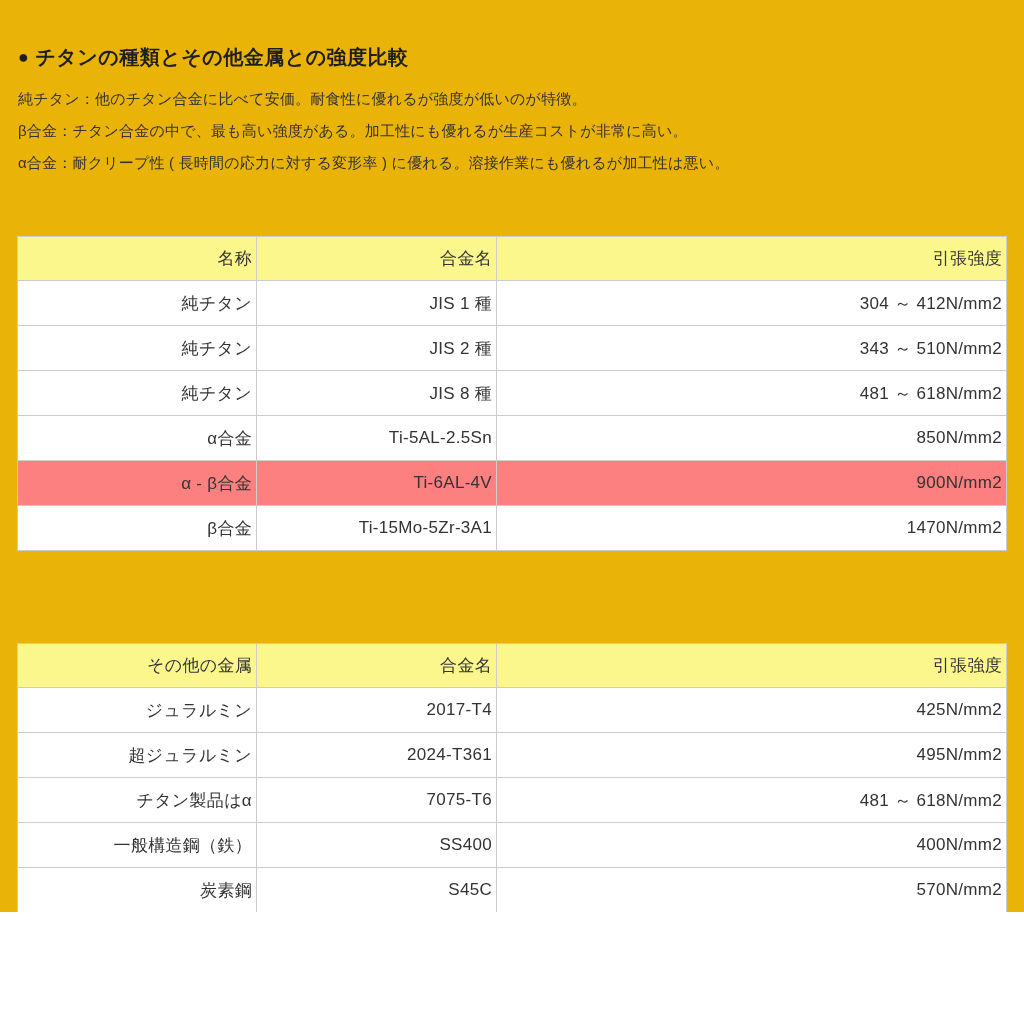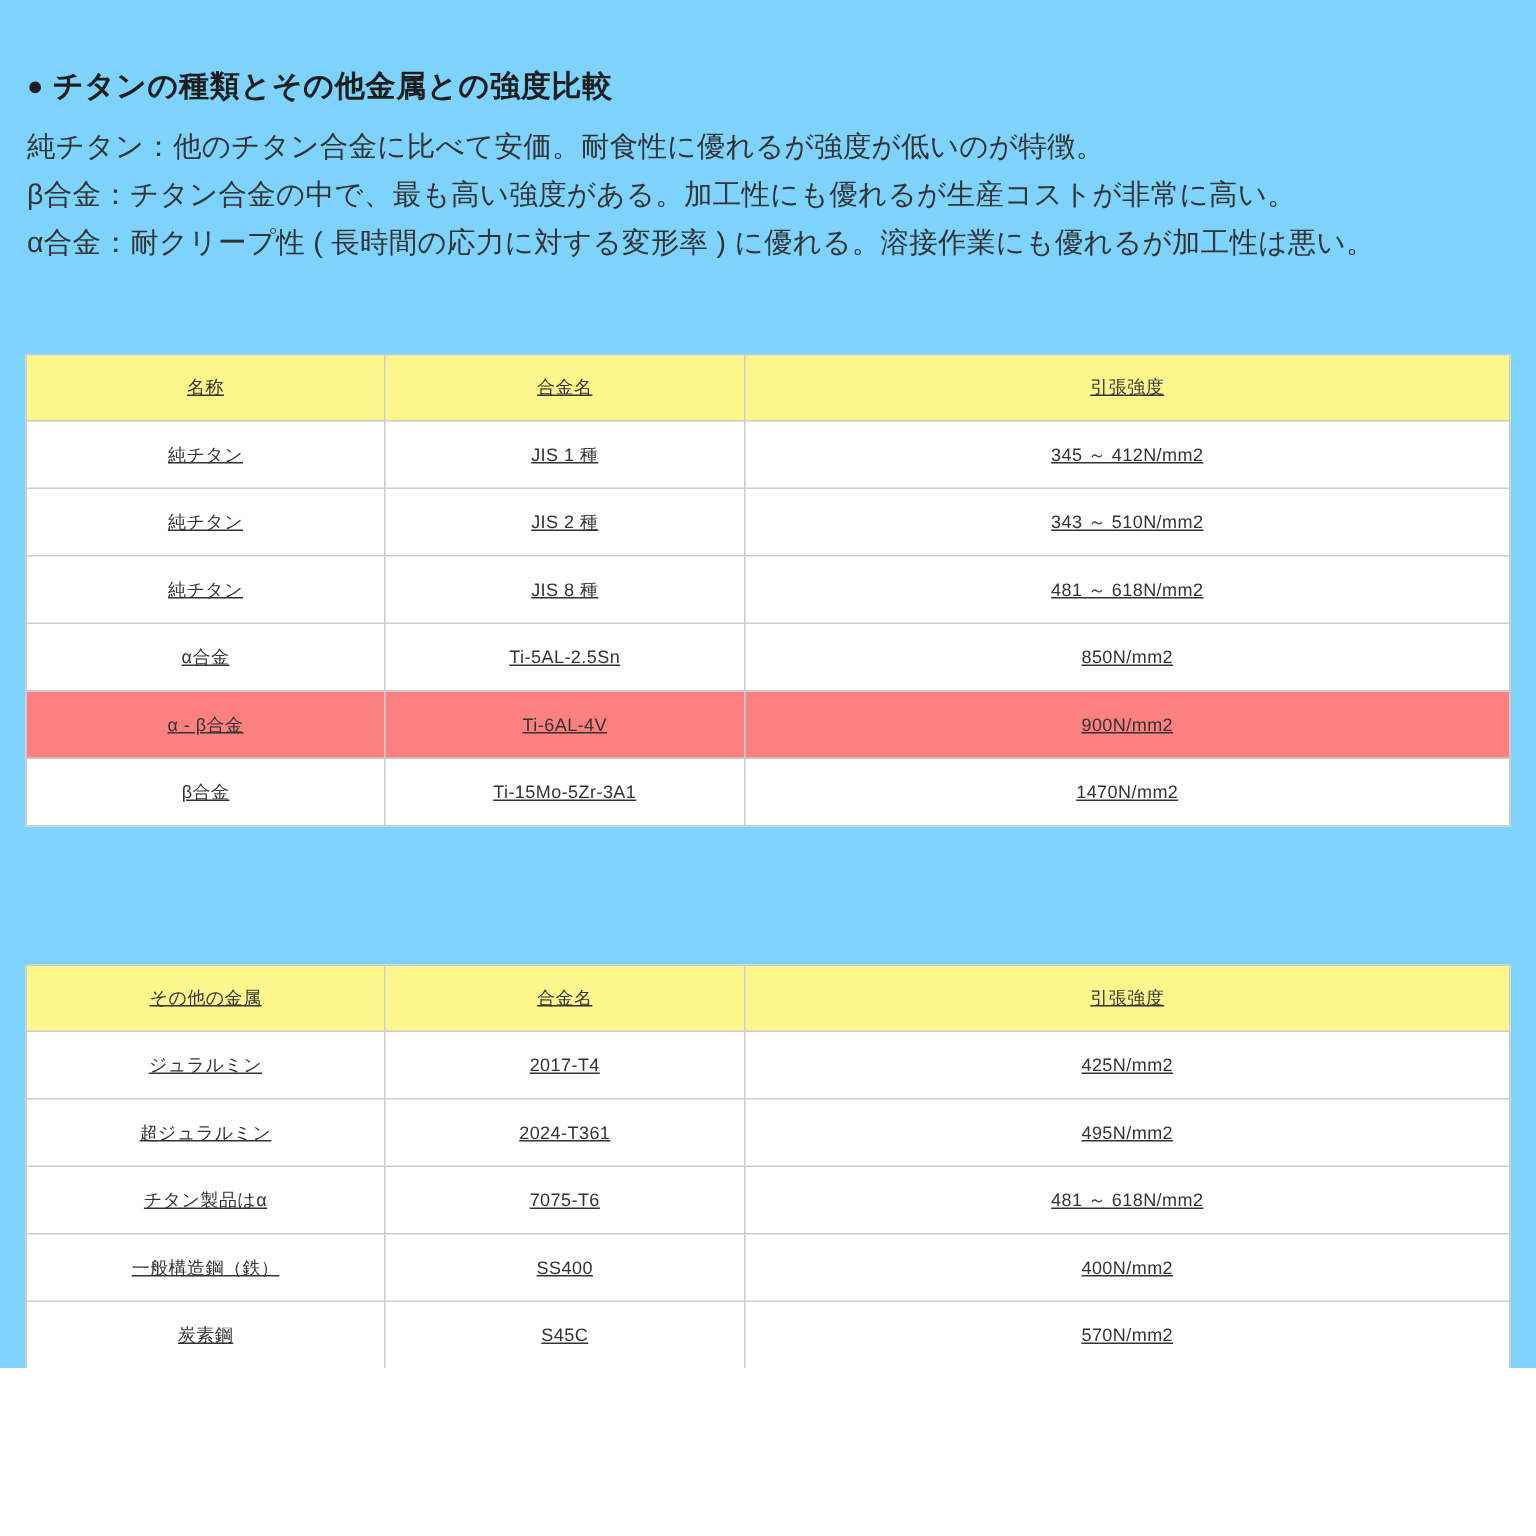--- a/index.html
+++ b/index.html
@@ -14,70 +14,69 @@
     margin: 0;
     padding: 0;
     background: #FFFFFF;
     font-family: "Liberation Sans", "DejaVu Sans", sans-serif;
     color: var(--text);
   }
   .page {
     position: relative;
     width: 1024px;
     height: 912px;
-    background: #7dd3fc;
+    background: #eab308;
     overflow: hidden;
   }
   .page-title {
     margin: 0;
     padding: 44px 0 0 18px;
     font-size: 20px;
     font-weight: bold;
     color: var(--heading-text);
     letter-spacing: 0.5px;
   }
   .page-title .bullet {
     font-size: 18px;
     margin-right: 6px;
     vertical-align: 1px;
   }
   .descriptions {
     margin: 12px 0 0 18px;
   }
   .desc-line {
     margin: 0;
-    font-size: 19px;
+    font-size: 15px;
     line-height: 32px;
     color: var(--text);
     letter-spacing: 0.2px;
     white-space: nowrap;
   }
   table.data-table {
     border-collapse: collapse;
     table-layout: fixed;
     width: 989px;
     margin-left: 17px;
     background: #FFFFFF;
   }
   table.table-1 { margin-top: 57px; }
   table.table-2 { margin-top: 92px; }
   .data-table col.c1 { width: 239px; }
   .data-table col.c2 { width: 240px; }
   .data-table col.c3 { width: 510px; }
   .data-table th, .data-table td {
     border: 1px solid var(--border);
-    text-align: center;
+    text-align: right;
     vertical-align: middle;
     height: 45px;
-    font-size: 12px;
+    font-size: 17px;
     font-weight: normal;
     color: var(--text);
     padding: 0 4px;
     letter-spacing: 0.3px;
-    text-decoration: underline;
   }
   .data-table thead th {
     background: var(--header-bg);
     height: 44px;
   }
   .data-table tr.highlight td {
     background: var(--highlight-bg);
   }
 </style>
 </head>
@@ -103,21 +102,21 @@
       <tr>
         <th>名称</th>
         <th>合金名</th>
         <th>引張強度</th>
       </tr>
     </thead>
     <tbody>
       <tr>
         <td>純チタン</td>
         <td>JIS 1 種</td>
-        <td>345 ～ 412N/mm2</td>
+        <td>304 ～ 412N/mm2</td>
       </tr>
       <tr>
         <td>純チタン</td>
         <td>JIS 2 種</td>
         <td>343 ～ 510N/mm2</td>
       </tr>
       <tr>
         <td>純チタン</td>
         <td>JIS 8 種</td>
         <td>481 ～ 618N/mm2</td>

